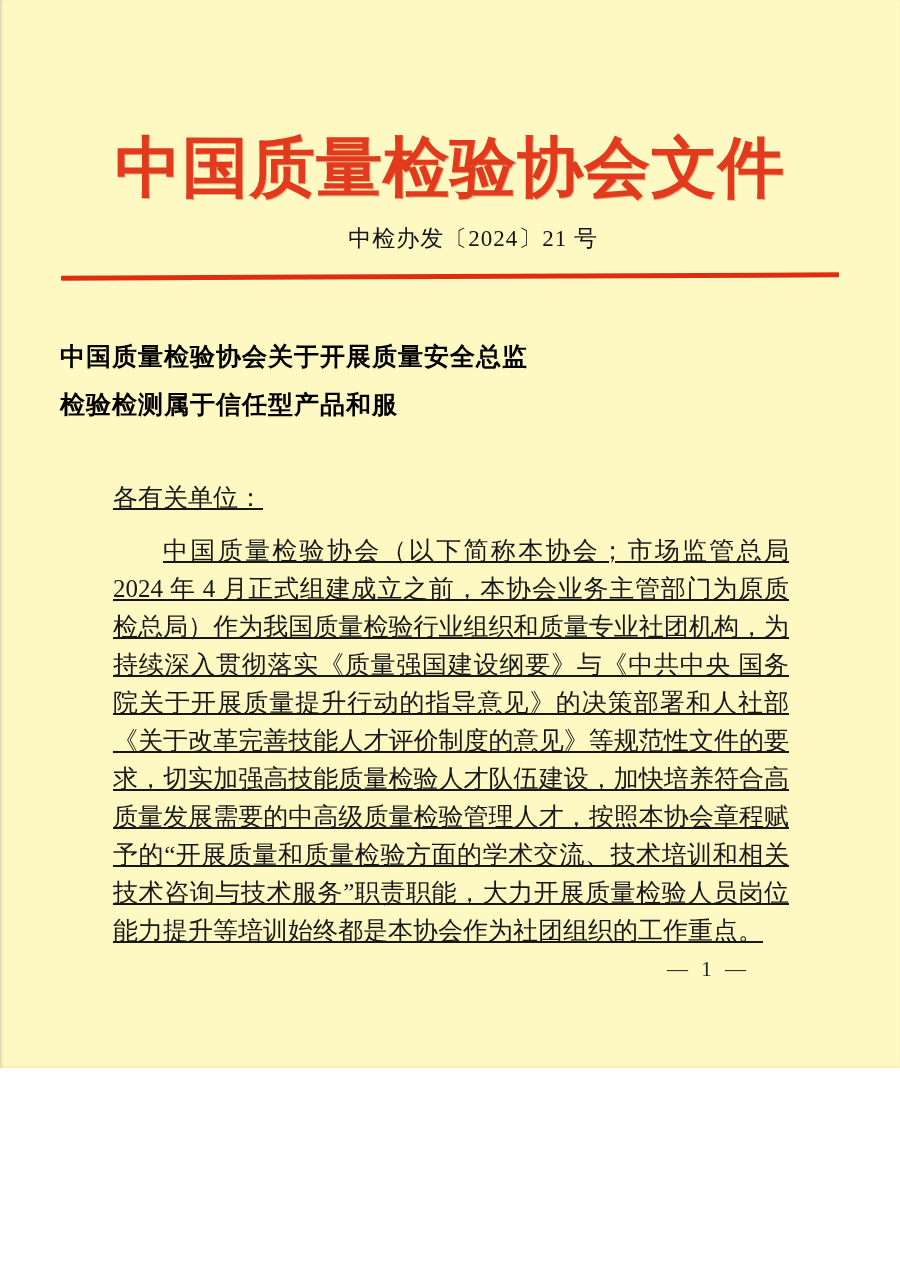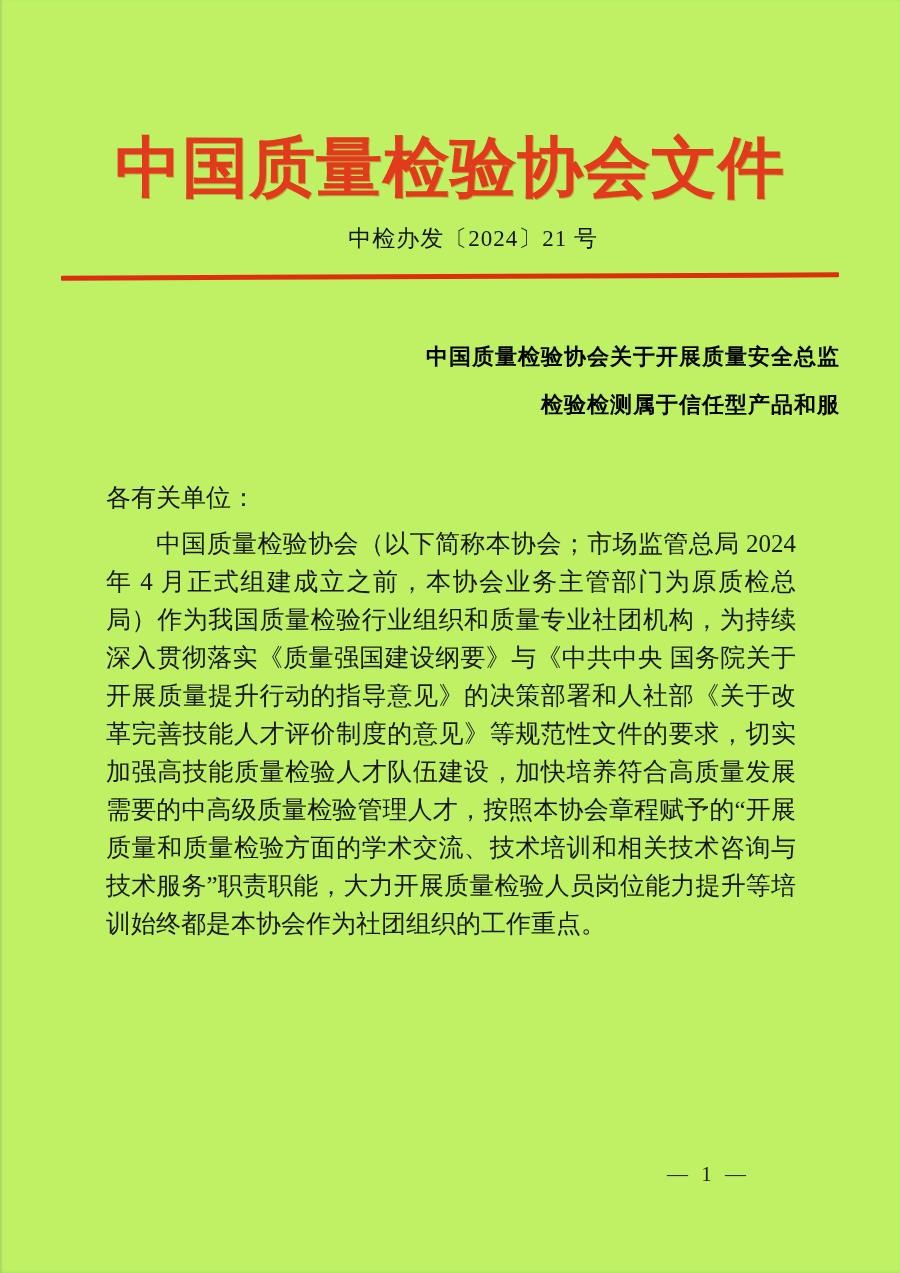--- a/index.html
+++ b/index.html
@@ -3,22 +3,22 @@
 <meta charset="utf-8">
 <style>
   html, body {
     margin: 0;
     padding: 0;
     background: #ffffff;
   }
   .page {
     position: relative;
     width: 900px;
-    height: 1273px;
-    background: #bef264;
+    height: 1068px;
+    background: #fef9c3;
     overflow: hidden;
     font-family: "Liberation Serif", "DejaVu Serif", serif;
     color: #1c1c1c;
     box-shadow: inset 2px 0 3px rgba(0,0,0,0.04), inset 0 -2px 3px rgba(0,0,0,0.03);
   }
   
   .scan-edge-left {
     position: absolute; left: 0; top: 0; bottom: 0; width: 3px;
     background: linear-gradient(to right, rgba(120,120,120,0.18), rgba(0,0,0,0));
   }
@@ -45,40 +45,41 @@
   .red-rule {
     margin: 20px auto 0 auto;
     width: 778px;
     height: 5px;
     background: var(--rule-red, #dd2f10);
     transform: rotate(-0.25deg);
     border-radius: 1px;
   }
   .notice-title {
     margin: 54px 60px 0 60px;
-    text-align: right;
-    font-size: 22px;
+    text-align: left;
+    font-size: 25px;
     line-height: 48px;
     font-weight: bold;
     color: #000;
     letter-spacing: 1px;
   }
   .body-text {
     margin: 50px 96px 0 98px;
     font-size: 25px;
     line-height: 38px;
     text-align: justify;
     color: #181818;
   }
   .salutation {
     margin: 0 0 0 0;
   }
   .body-text p {
-    margin: 8px;
+    margin: 15px;
     text-indent: 2em;
+    text-decoration: underline;
   }
   .page-number {
     position: absolute;
     right: 150px;
     bottom: 86px;
     font-size: 21px;
     letter-spacing: 4px;
     color: #222;
     font-family: "Liberation Serif", "DejaVu Serif", serif;
   }

